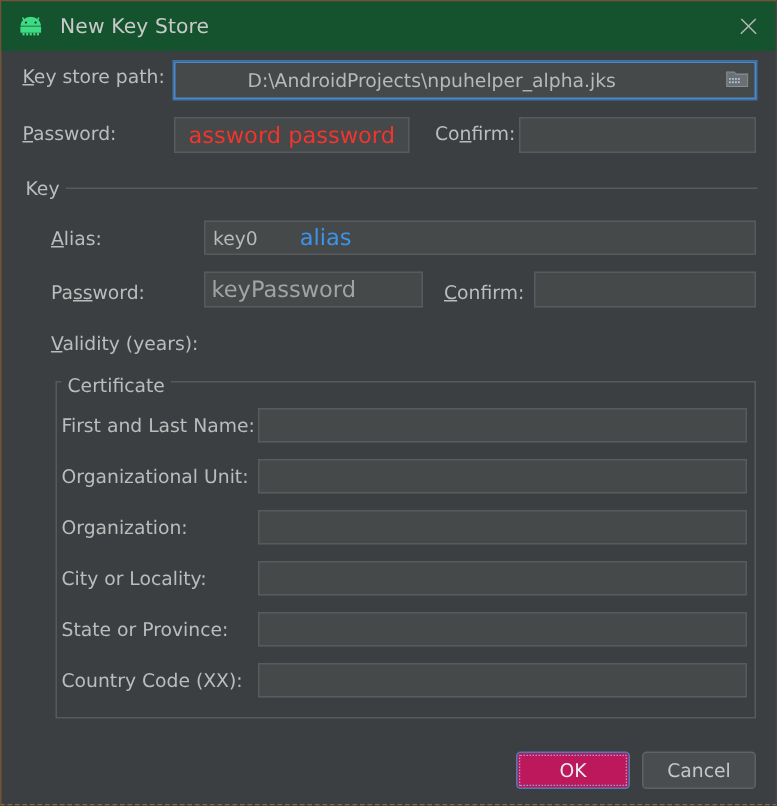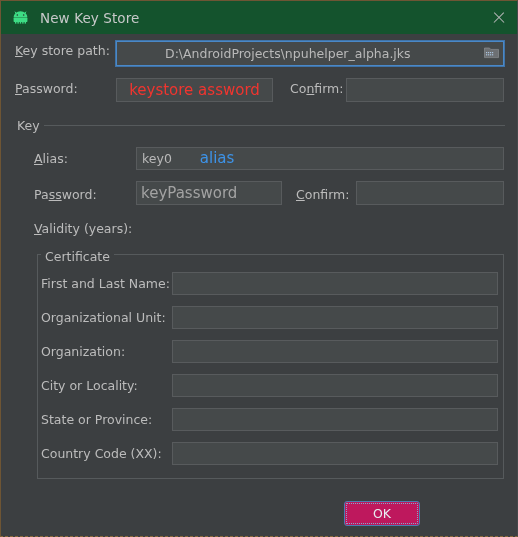--- a/index.html
+++ b/index.html
@@ -242,21 +242,21 @@
         <rect x="6.0" y="8.2" width="1.2" height="1.2" fill="#a9c4dd"></rect>
         <rect x="8.0" y="8.2" width="1.2" height="1.2" fill="#a9c4dd"></rect>
       </svg>
     </span>
   </div>
 
   <div class="row" style="left:14px; top:80px;">
     <span class="lbl"><u>P</u>assword:</span>
   </div>
   <div class="field" style="position:absolute; left:115px; top:77px; width:157px; height:24px; justify-content:center;">
-    <span class="anno anno-red">keystore assword</span>
+    <span class="anno anno-red">assword password</span>
   </div>
   <div class="row" style="left:289px; top:80px;">
     <span class="lbl">Co<u>n</u>firm:</span>
   </div>
   <div class="field" style="position:absolute; left:345px; top:77px; width:158px; height:24px;">
     <span></span>
   </div>
 
   <span class="group-title" style="left:12px; top:117px;">Key</span>
   <div class="group-line" style="left:43px; top:124px; width:461px;"></div>
@@ -324,14 +324,17 @@
         <span class="lbl">Country Code (XX):</span>
       </div>
       <div class="field" style="position: absolute; left: 171px; top: 441px; width: 326px; height: 23px;">
         <span></span>
       </div>
     </div>
 
   <div class="btn btn-ok" style="position:absolute; left:343px; top:500px; width:76px;">
     <span>OK</span>
   </div>
+  <div class="btn btn-cancel" style="position:absolute; left:427px; top:500px; width:76px;">
+    <span>Cancel</span>
+  </div>
 
 </div>
 
 </body></html>

